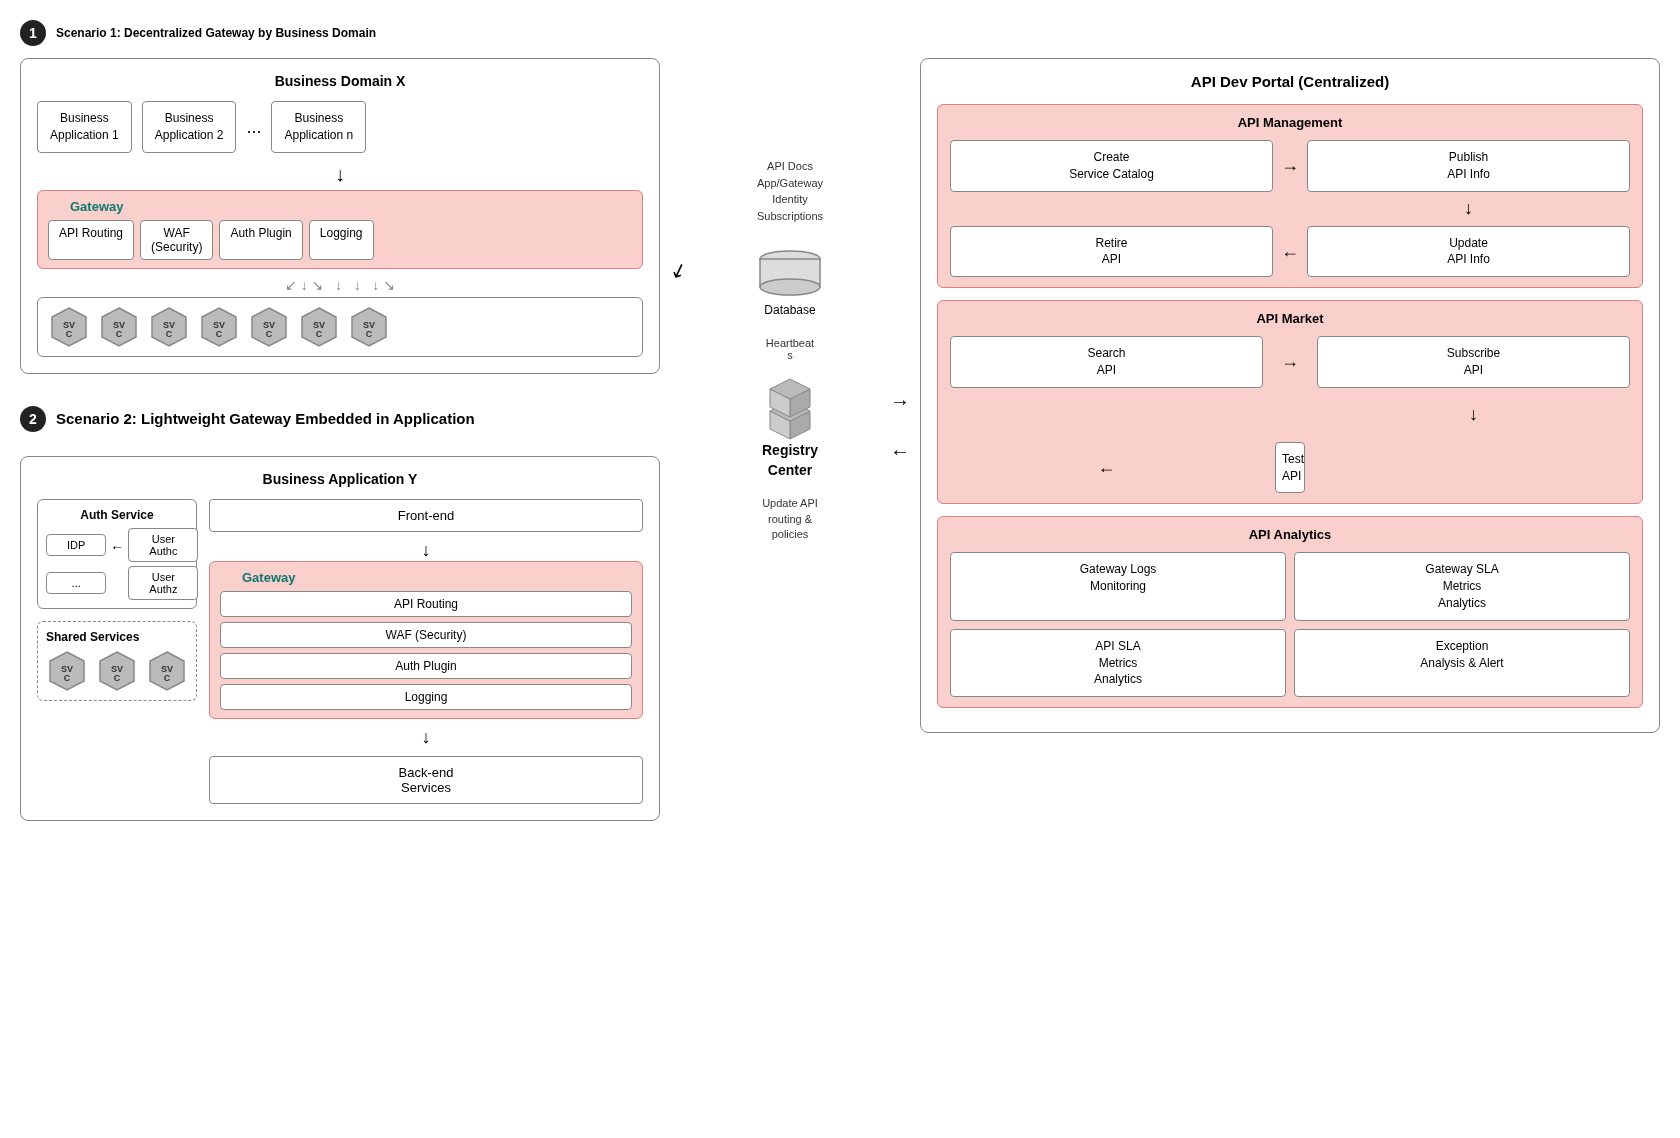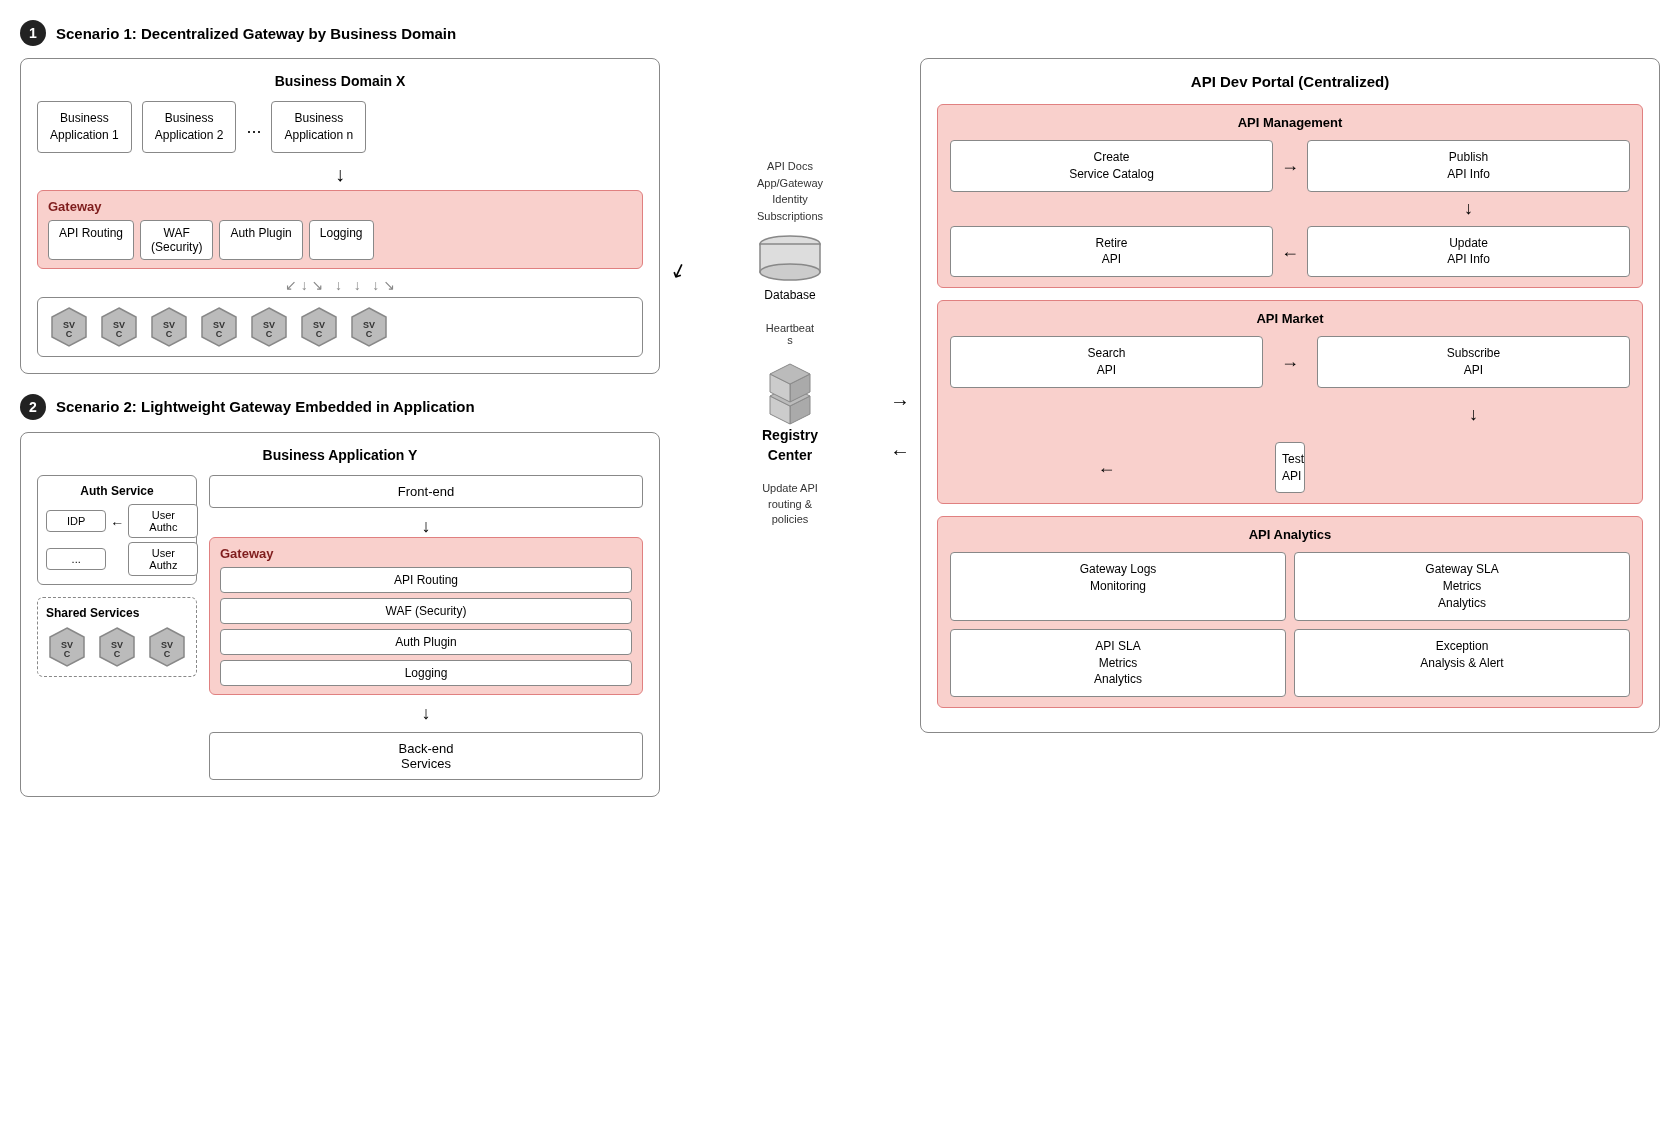--- a/index.html
+++ b/index.html
@@ -65,23 +65,24 @@
     
     .gateway-outer {
       background: #f9d0cc;
       border: 1.5px solid #e08080;
       border-radius: 6px;
       padding: 8px 10px;
       margin-bottom: 8px;
     }
     .gateway-label {
       font-size: 13px;
-      color: #7f1d1d;
+      color: #0f766e;
       font-weight: bold;
       margin-bottom: 6px;
+      margin-left: 22px;
     }
     .gateway-plugins {
       display: flex;
       gap: 6px;
       flex-wrap: wrap;
     }
     .plugin-box {
       border: 1.5px solid #888;
       background: #fff;
       border-radius: 4px;
@@ -220,26 +221,26 @@
       gap: 8px;
     }
   </style>
 </head>
 <body>
 
 <div>
 
   <div style="display:flex;align-items:center;margin-bottom:12px;">
     <div class="circle-num">1</div>
-    <span style="font-weight:bold;font-size:15px;">Scenario 1: Decentralized Gateway by Business Domain</span>
+    <span style="font-weight:bold;font-size:12px;">Scenario 1: Decentralized Gateway by Business Domain</span>
   </div>
 
   <div style="display:flex;gap:0;width:100%;align-items:flex-start;">
 
-    <div style="width:640px;flex-shrink:0;display:flex;flex-direction:column;gap:0;border-radius:11px;">
+    <div style="width:640px;flex-shrink:0;display:flex;flex-direction:column;gap:12px;border-radius:11px;">
 
       <div class="scenario-box" style="margin-bottom:20px;">
         <div class="scenario-box-title">Business Domain X</div>
 
         <div class="biz-apps-row">
           <div class="biz-app-box" style="white-space:pre-line;">Business
 Application 1</div>
           <div class="biz-app-box" style="white-space:pre-line;">Business
 Application 2</div>
           <div class="dots-label">...</div>
@@ -387,21 +388,21 @@
             <div class="backend-box" style="white-space:pre-line;">Back-end
 Services</div>
           </div>
         </div>
       </div>
     </div>
 
     <div style="width:260px;flex-shrink:0;display:flex;flex-direction:column;align-items:center;padding:20px 10px;position:relative;min-height:900px;">
 
       <div style="display:flex;flex-direction:column;align-items:center;margin-top:80px;margin-bottom:20px;">
-        <div style="font-size:11px;text-align:center;line-height:1.5;margin-bottom:10px;color:#333;">
+        <div style="font-size:11px;text-align:center;line-height:1.5;margin-bottom:25px;color:#333;">
           API Docs<br>App/Gateway<br>Identity<br>Subscriptions
         </div>
 
         <svg width="70" height="50" viewBox="0 0 70 50">
           <ellipse cx="35" cy="10" rx="30" ry="8" fill="#ddd" stroke="#888" stroke-width="1.5"></ellipse>
           <rect x="5" y="10" width="60" height="28" fill="#ddd" stroke="#888" stroke-width="1.5"></rect>
           <ellipse cx="35" cy="38" rx="30" ry="8" fill="#ccc" stroke="#888" stroke-width="1.5"></ellipse>
         </svg>
         <div style="font-size:12px;margin-top:4px;text-align:center;">Database</div>
       </div>

